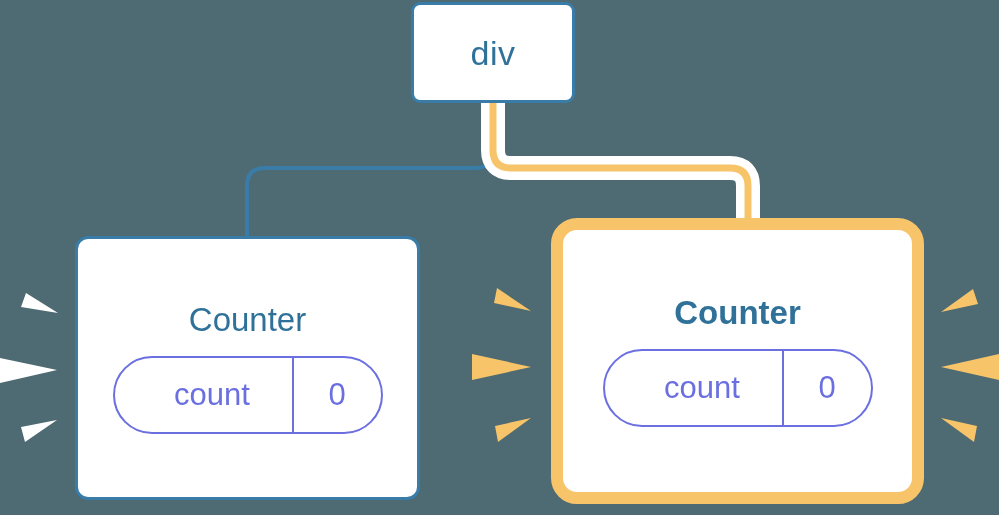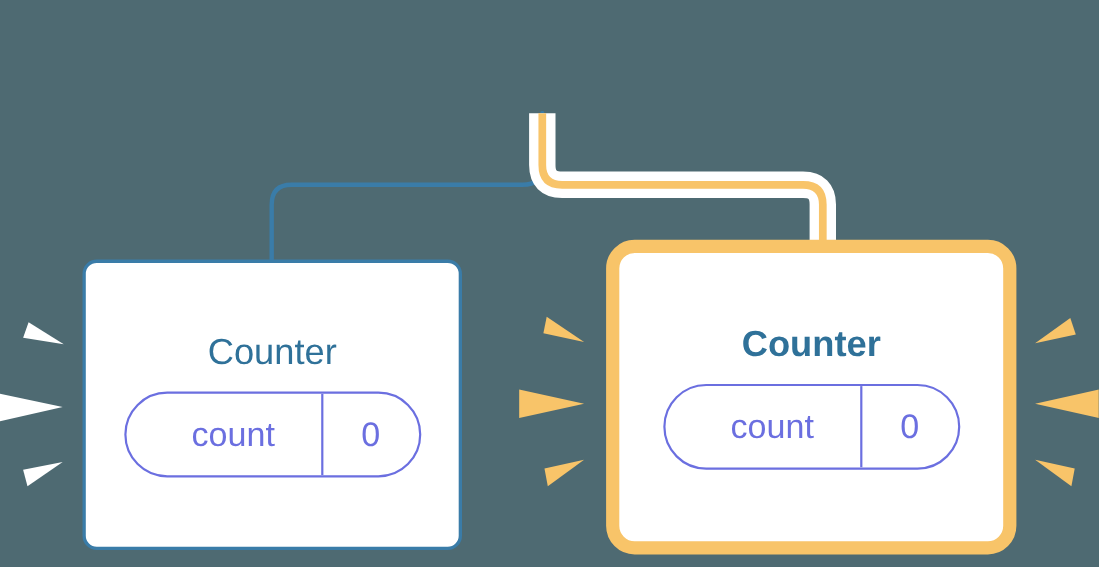--- a/index.html
+++ b/index.html
@@ -141,20 +141,23 @@
       <polygon points="531,418 498,442 495,426" fill="#f8c469"></polygon>
     </g>
 
     <g>
       <polygon points="973,289 941,312 978,304" fill="#f8c469"></polygon>
       <polygon points="999,354 941,367 999,380" fill="#f8c469"></polygon>
       <polygon points="941,418 974,442 977,426" fill="#f8c469"></polygon>
     </g>
   </svg>
 
+  <div class="node" id="div-node">
+    <span class="node-title">div</span>
+  </div>
 
   <div class="node counter-node" id="counter-left">
     <span class="counter-title">Counter</span>
     <div class="state-pill">
       <span class="pill-key">count</span>
       <span class="pill-val">0</span>
     </div>
   </div>
 
   <div class="node counter-node" id="counter-right">

